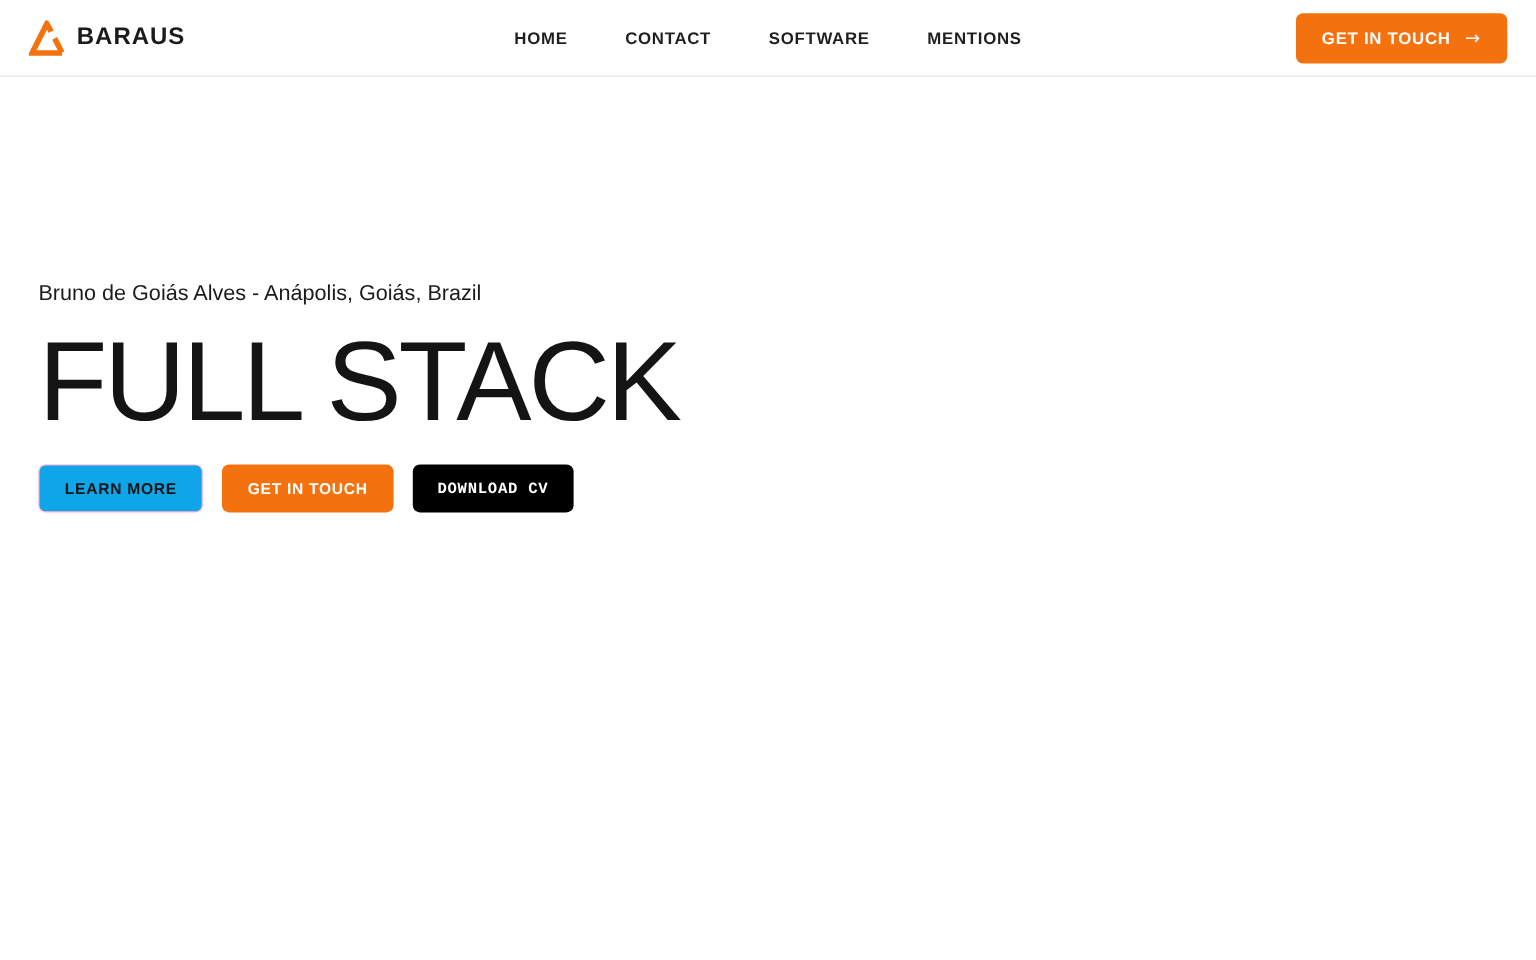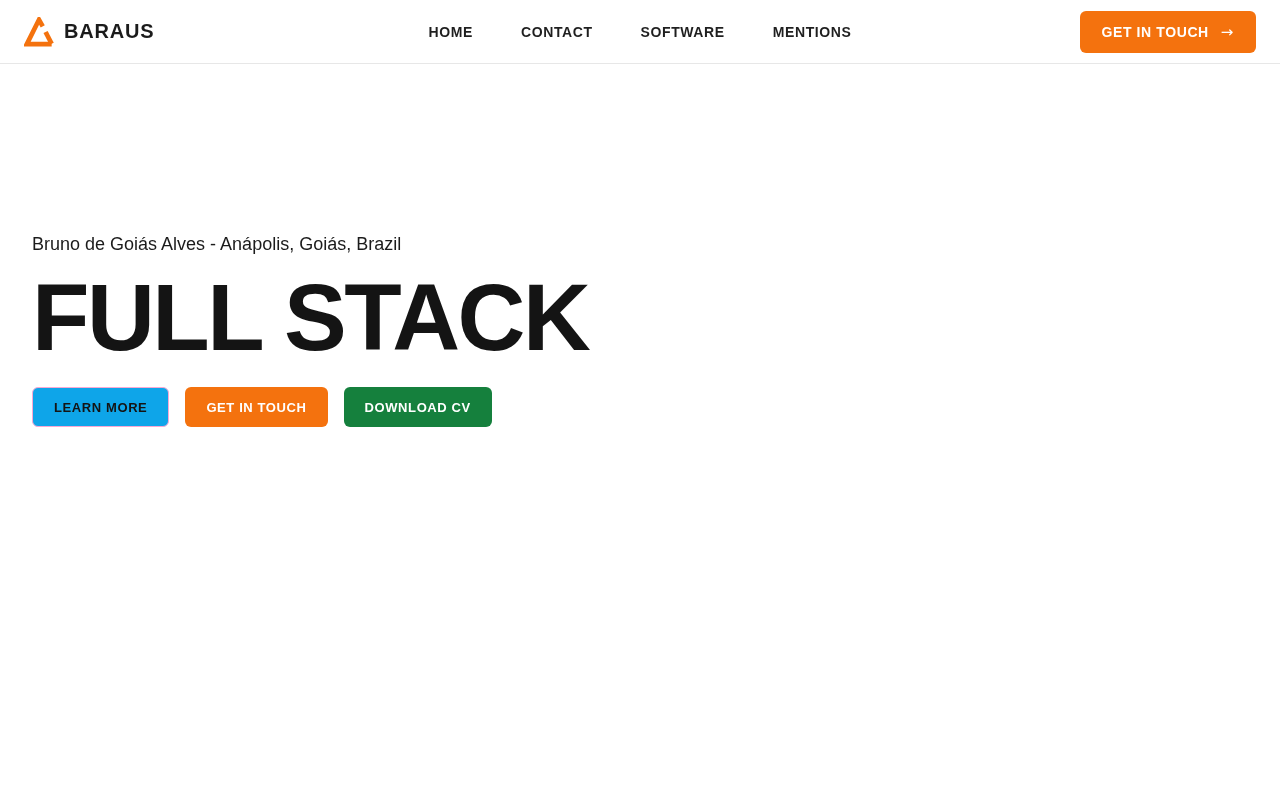--- a/index.html
+++ b/index.html
@@ -80,21 +80,21 @@
     padding: 170px 32px 0 32px;
   }
   .hero-intro {
     font-size: 18px;
     color: #1b1b1b;
     margin-bottom: 14px;
   }
   .hero-title {
     font-size: 94px;
     line-height: 98px;
-    font-weight: bold;
+    font-weight: normal;
     letter-spacing: -2.5px;
     color: #141414;
     white-space: nowrap;
   }
   .hero-title .line2 {
     color: #f4720e;
   }
   .hero-subtitle {
     margin-top: 16px;
     font-size: 17.5px;
@@ -124,22 +124,23 @@
   .btn-outline {
     background: #0ea5e9;
     border: 1px solid #f9a8d4;
     color: #141414;
   }
   .btn-primary {
     background: #f4720e;
     color: #ffffff;
   }
   .btn-dark {
-    background: #15803d;
+    background: #000000;
     color: #ffffff;
+    font-family: Liberation Mono, monospace;
   }
 </style>
 </head>
 <body>
 
 <header class="header">
   <div class="brand">
     <span style="display:inline-flex;">
       <svg width="30" height="30" viewBox="0 0 32 32" fill="none">
         <path d="M20 10 L16 3 L3 29 L29.5 29" stroke="#f4720e" stroke-width="5" fill="none" stroke-linejoin="miter"></path>

